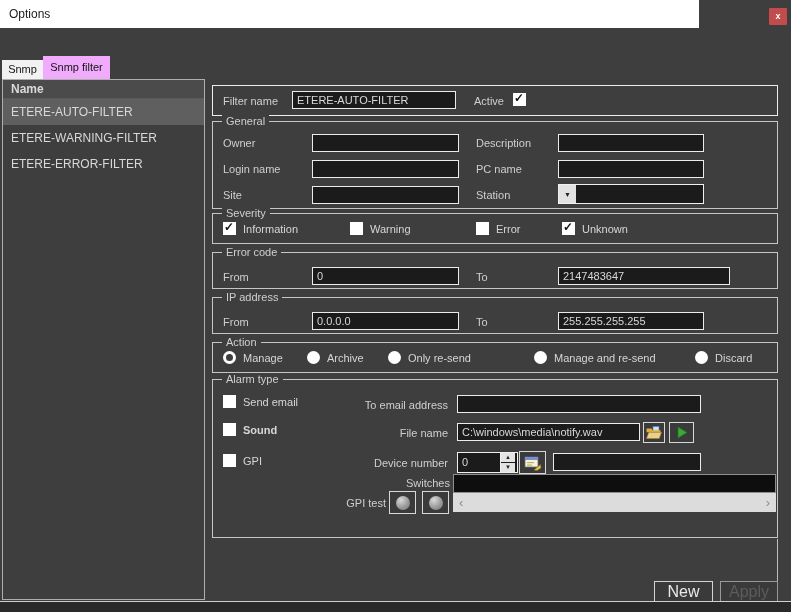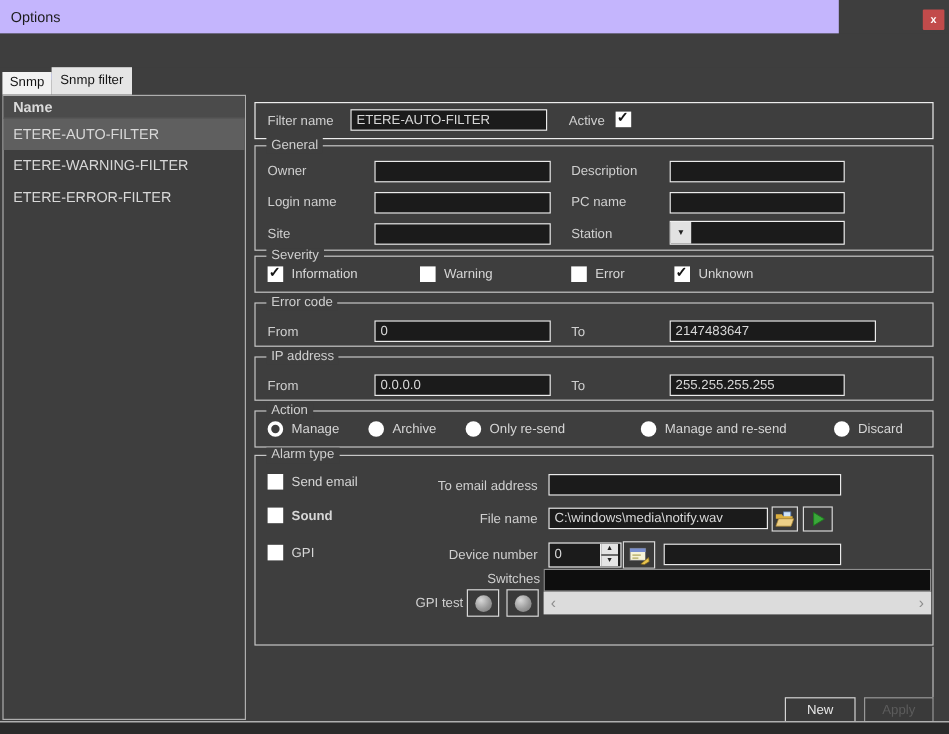--- a/index.html
+++ b/index.html
@@ -2,33 +2,33 @@
 <html><head>
 <meta charset="utf-8">
 <style>
   * { margin:0; padding:0; box-sizing:border-box; }
   html,body { background:#6a6a6a; }
   .win {
     position:relative; width:791px; height:612px; background:#3e3e3e;
     font-family:"Liberation Sans", sans-serif; overflow:hidden;
   }
   
-  .titlebar { position:absolute; left:0; top:0; width:699px; height:28px; background:#c4b5fd; }
+  .titlebar { position:absolute; left:0; top:0; width:699px; height:28px; background:#ffffff; }
   .title { position:absolute; left:9px; top:7px; font-size:12px; color:#1c1c1c; }
   .closebtn { position:absolute; left:769px; top:8px; width:18px; height:17px; background:#c24b4b;
     color:#fff; font-size:9px; font-weight:bold; text-align:center; line-height:17px; border-radius:1px; }
   
   .toolbar { position:absolute; left:0; top:28px; width:791px; height:28px; background:#3e3e3e; }
   .grip { position:absolute; left:3px; top:32px; width:3px; height:20px;
     background-image:repeating-linear-gradient(to bottom,#9a9a9a 0 2px,transparent 2px 4px); }
   .toolbtn { position:absolute; top:31px; width:20px; height:20px; background:transparent; border:none; padding:0; }
   
   .tab { position:absolute; color:#141414; font-size:11px; text-align:center; }
   .tab-inactive { left:2px; top:60px; width:41px; height:19px; line-height:19px; background:#f2f2f2; }
-  .tab-active { left:43px; top:56px; width:67px; height:23px; line-height:23px; background:#e5e5e5; }
+  .tab-active { left:43px; top:56px; width:67px; height:23px; line-height:23px; background:#f0abfc; }
   
   .sidebar { position:absolute; left:2px; top:79px; width:203px; height:521px;
     border:1px solid #aeaeae; background:#3e3e3e; }
   .sidehead { height:19px; background:#4b4b4b; color:#dadada; font-weight:bold; font-size:12px;
     line-height:19px; padding-left:8px; border-bottom:1px solid #5a5a5a; }
   .siderow { height:26px; line-height:26px; padding-left:8px; font-size:12px; color:#d8d8d8; }
   .siderow.selected { background:#5f5f5f; }
   
   .grp { position:absolute; left:212px; width:566px; border:1px solid #c6c6c6; }
   .fbox { border-color:#ededed; }
@@ -61,21 +61,21 @@
   
   .iconbtn { position:absolute; background:#3a3a3a; border:1px solid #d8d8d8; display:flex;
     align-items:center; justify-content:center; padding:0; }
   .led { width:14px; height:14px; border-radius:50%;
     background:radial-gradient(circle at 35% 30%, #d8d8d8, #9a9a9a 55%, #757575 100%); }
   
   .scroll { position:absolute; background:#dcdcdc; display:flex; justify-content:space-between;
     align-items:center; padding:0 6px; color:#8d8d8d; font-size:13px; }
   
   .pbtn { position:absolute; height:21px; background:#3a3a3a; border:1px solid #d4d4d4;
-    color:#e8e8e8; font-size:11px; font-family:inherit; }
+    color:#e8e8e8; font-size:16px; font-family:inherit; }
   .pbtn.disabled { color:#5c5c5c; border-color:#989898; }
   
   .statusbar { position:absolute; left:0; top:601px; width:791px; height:11px;
     background:#2a2a2a; border-top:1px solid #d0d0d0; }
   .vsep { position:absolute; left:777px; top:539px; width:1px; height:42px; background:#bdbdbd; }
 </style>
 </head>
 <body>
 
 <div class="win">

